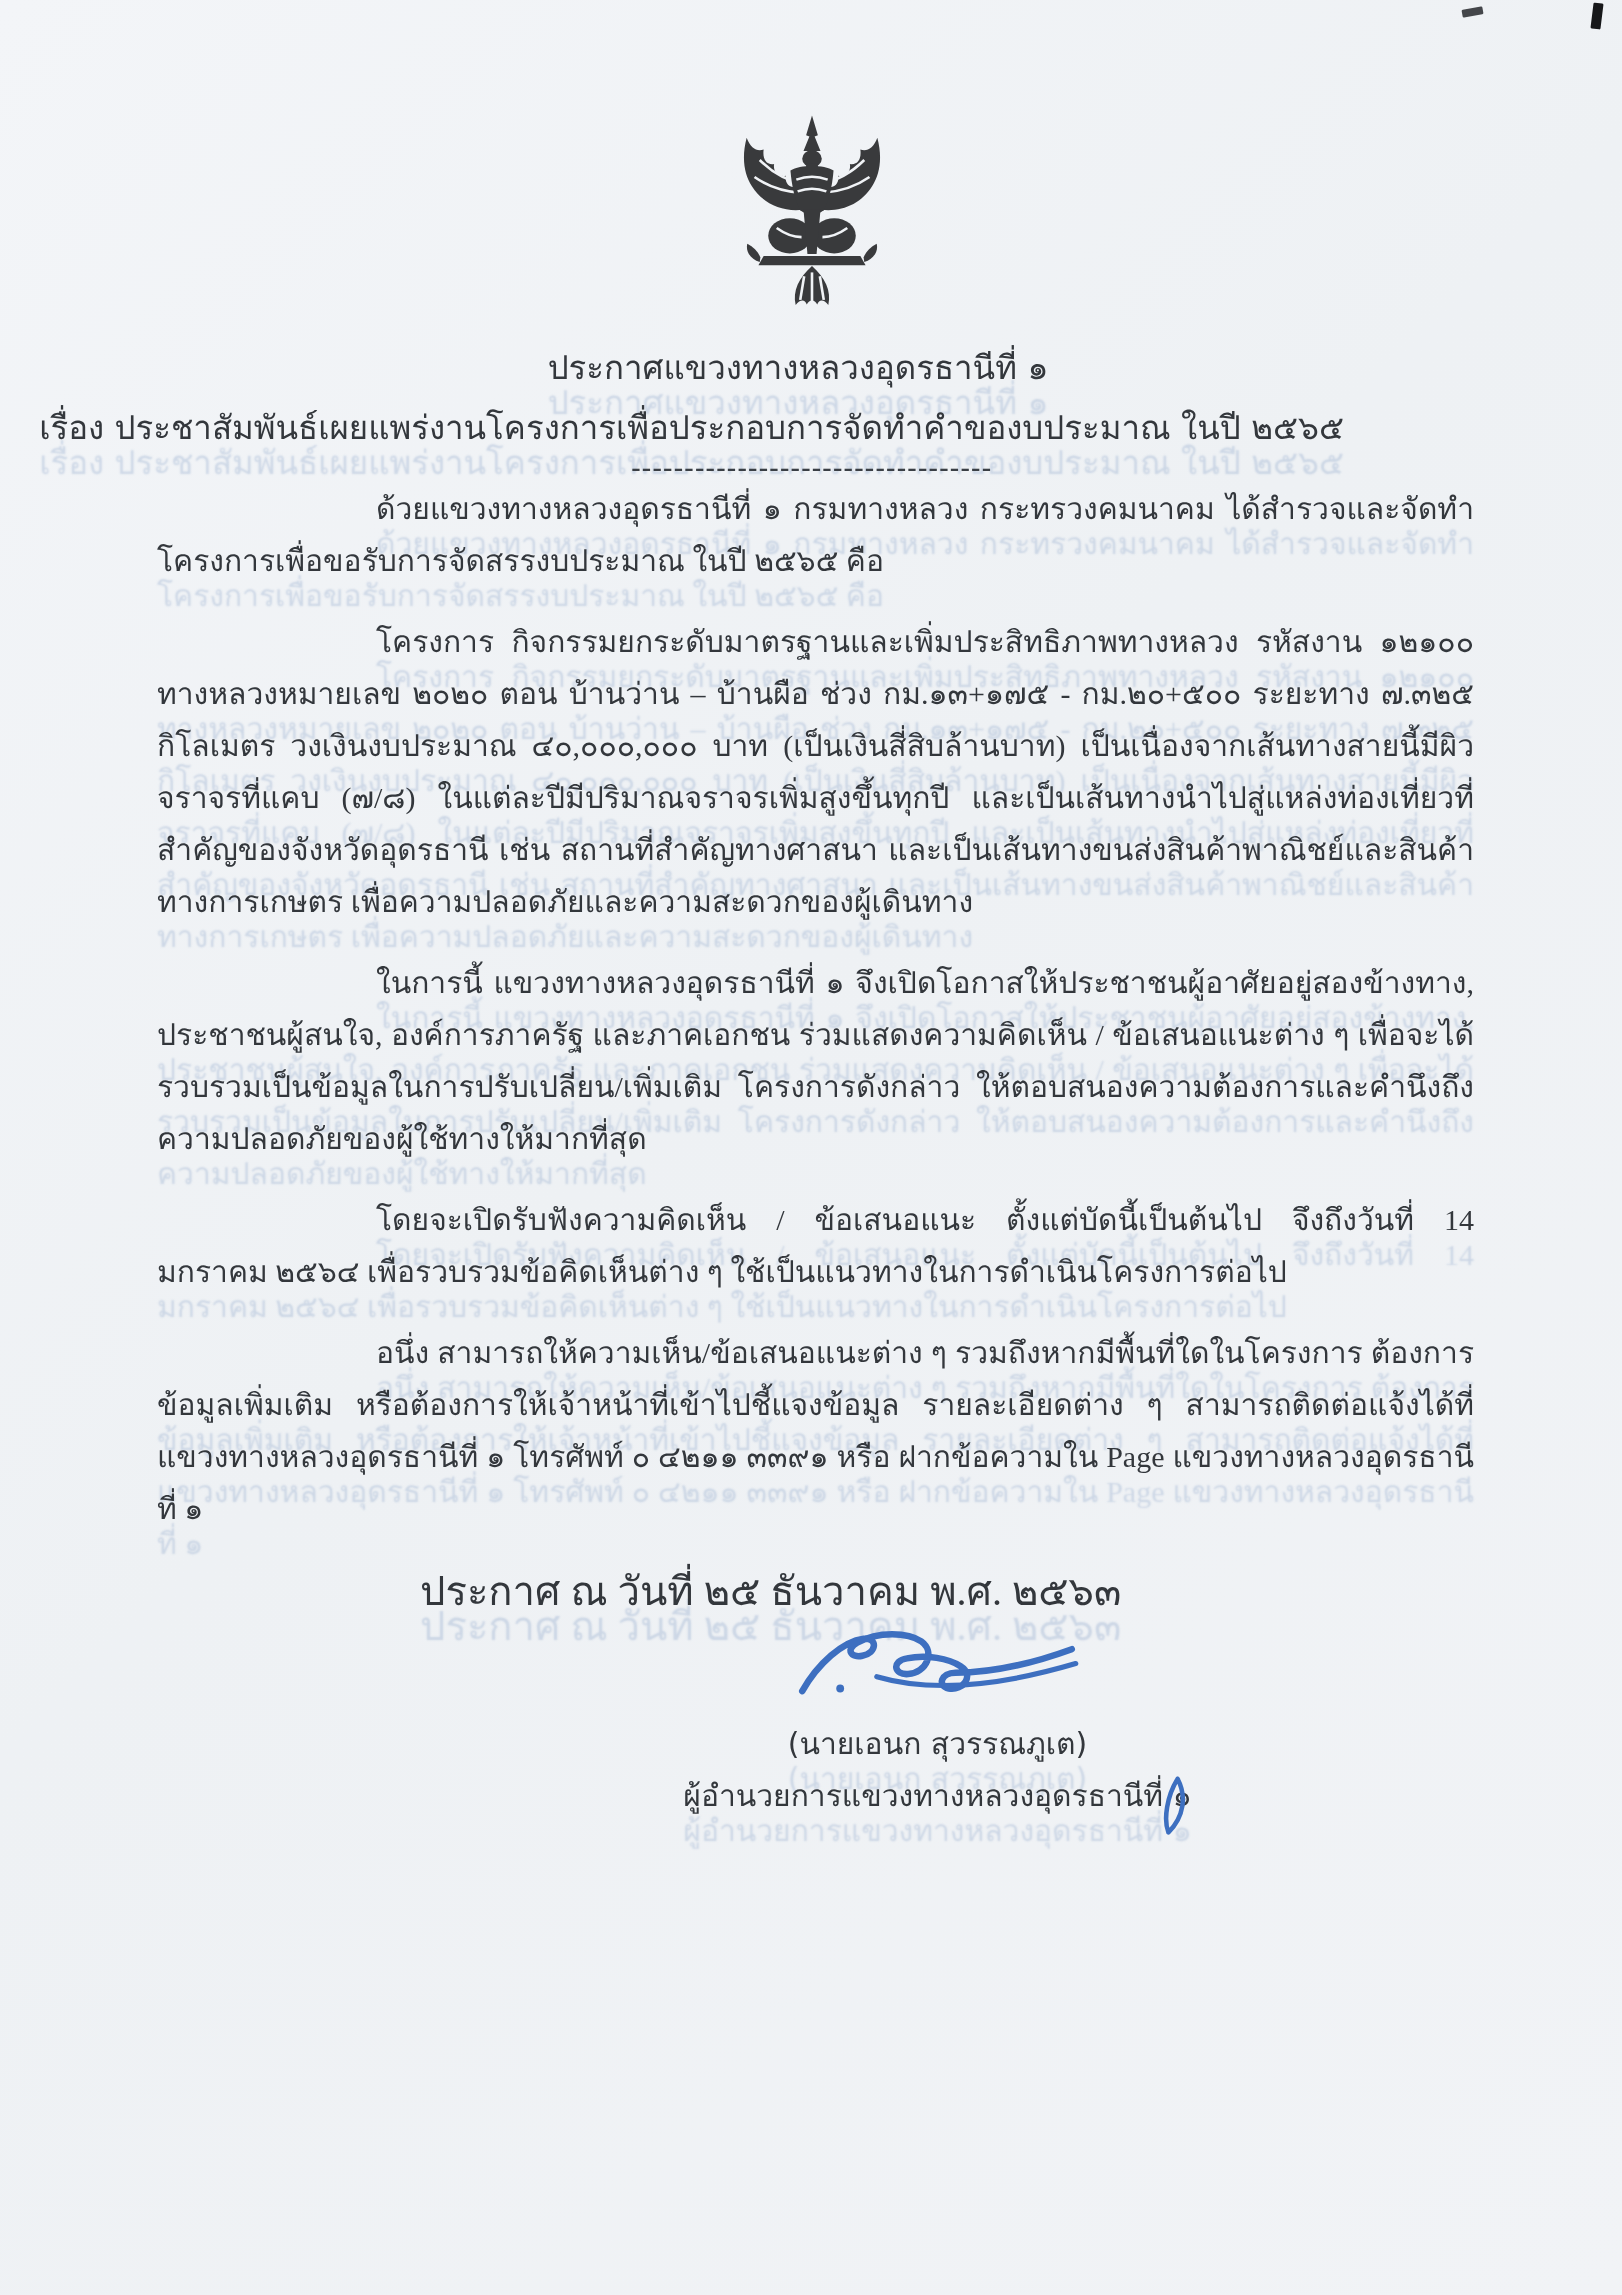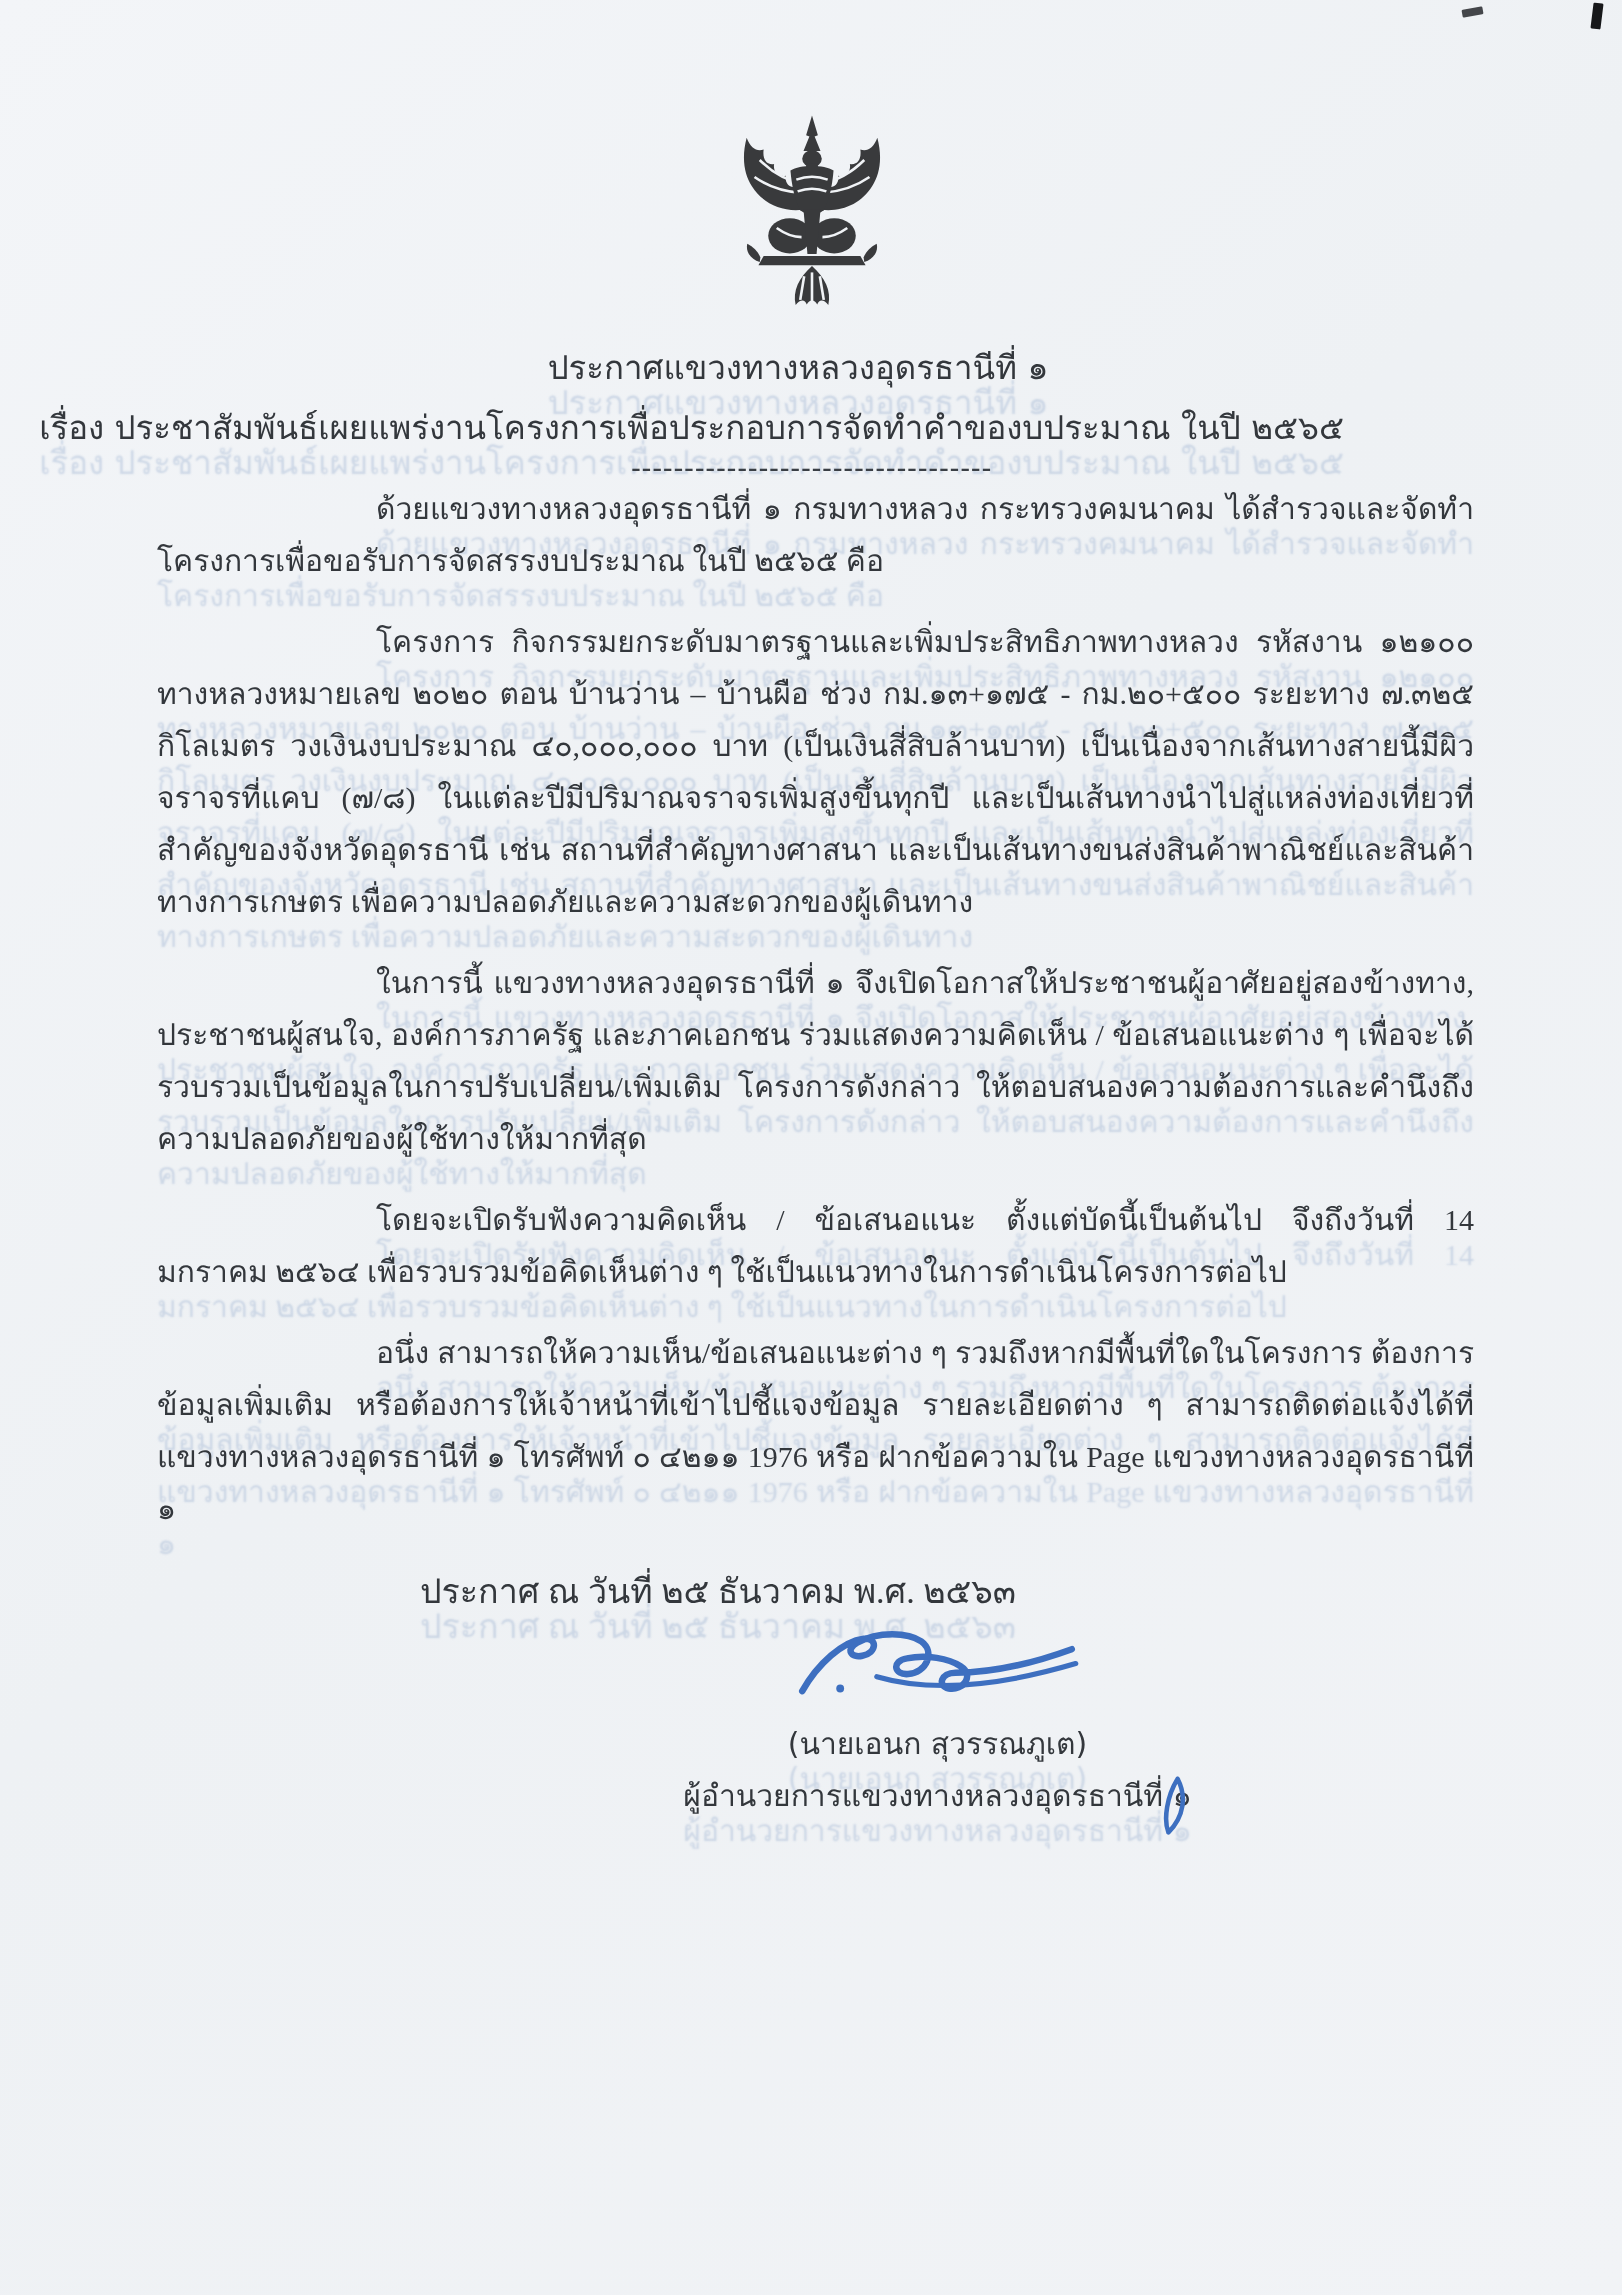--- a/index.html
+++ b/index.html
@@ -37,21 +37,21 @@
   .content{
     position:absolute;top:483px;left:157px;width:1317px;
     font-size:30px;line-height:52px;
     text-align:justify;text-align-last:left;
     overflow-wrap:anywhere;
     font-family:Liberation Serif, serif;
   }
   .para{ text-indent:219px;margin:0 0 29px 0; }
   .date-line{
     margin:31px 0 0 0;padding-left:263px;text-indent:0;
-    font-size:34px;line-height:52px;white-space:nowrap;
+    font-size:40px;line-height:52px;white-space:nowrap;
   }
   .sig-ink{ position:absolute;left:780px;top:1611px;width:314px;height:115px; }
   .sig-block{
     position:absolute;top:1718px;left:656px;width:563px;
     text-align:center;font-size:30px;line-height:52px;
   }
   .pen-mark{ position:absolute;left:1150px;top:1775px;width:46px;height:62px; }
 
   .scan-artifact-a{
     position:absolute;right:21px;top:2.6px;width:9.8px;height:26px;
@@ -116,21 +116,21 @@
 
   <div class="doc-title ghosted">ประกาศแขวงทางหลวงอุดรธานีที่ ๑</div>
   <div class="doc-subject ghosted">เรื่อง   ประชาสัมพันธ์เผยแพร่งานโครงการเพื่อประกอบการจัดทำคำของบประมาณ ในปี  ๒๕๖๕</div>
   <div class="doc-divider">----------------------------------</div>
 
   <div class="content">
     <p class="para ghosted">ด้วยแขวงทางหลวงอุดรธานีที่ ๑ กรมทางหลวง กระทรวงคมนาคม ได้สำรวจและจัดทำโครงการเพื่อขอรับการจัดสรรงบประมาณ ในปี  ๒๕๖๕ คือ</p>
     <p class="para ghosted">โครงการ กิจกรรมยกระดับมาตรฐานและเพิ่มประสิทธิภาพทางหลวง  รหัสงาน ๑๒๑๐๐ ทางหลวงหมายเลข  ๒๐๒๐  ตอน บ้านว่าน – บ้านผือ  ช่วง กม.๑๓+๑๗๕ - กม.๒๐+๕๐๐ ระยะทาง ๗.๓๒๕ กิโลเมตร วงเงินงบประมาณ  ๔๐,๐๐๐,๐๐๐  บาท (เป็นเงินสี่สิบล้านบาท) เป็นเนื่องจากเส้นทางสายนี้มีผิวจราจรที่แคบ (๗/๘) ในแต่ละปีมีปริมาณจราจรเพิ่มสูงขึ้นทุกปี และเป็นเส้นทางนำไปสู่แหล่งท่องเที่ยวที่สำคัญของจังหวัดอุดรธานี เช่น สถานที่สำคัญทางศาสนา และเป็นเส้นทางขนส่งสินค้าพาณิชย์และสินค้าทางการเกษตร เพื่อความปลอดภัยและความสะดวกของผู้เดินทาง</p>
     <p class="para ghosted">ในการนี้ แขวงทางหลวงอุดรธานีที่  ๑  จึงเปิดโอกาสให้ประชาชนผู้อาศัยอยู่สองข้างทาง, ประชาชนผู้สนใจ, องค์การภาครัฐ และภาคเอกชน ร่วมแสดงความคิดเห็น / ข้อเสนอแนะต่าง ๆ เพื่อจะได้รวบรวมเป็นข้อมูลในการปรับเปลี่ยน/เพิ่มเติม โครงการดังกล่าว ให้ตอบสนองความต้องการและคำนึงถึงความปลอดภัยของผู้ใช้ทางให้มากที่สุด</p>
     <p class="para ghosted">โดยจะเปิดรับฟังความคิดเห็น / ข้อเสนอแนะ  ตั้งแต่บัดนี้เป็นต้นไป จึงถึงวันที่ 14 มกราคม ๒๕๖๔ เพื่อรวบรวมข้อคิดเห็นต่าง ๆ ใช้เป็นแนวทางในการดำเนินโครงการต่อไป</p>
-    <p class="para ghosted" style="margin-bottom:0;">อนึ่ง สามารถให้ความเห็น/ข้อเสนอแนะต่าง ๆ รวมถึงหากมีพื้นที่ใดในโครงการ ต้องการข้อมูลเพิ่มเติม หรือต้องการให้เจ้าหน้าที่เข้าไปชี้แจงข้อมูล รายละเอียดต่าง ๆ สามารถติดต่อแจ้งได้ที่ แขวงทางหลวงอุดรธานีที่ ๑ โทรศัพท์ ๐ ๔๒๑๑ 1976 หรือ ฝากข้อความใน Page แขวงทางหลวงอุดรธานีที่ ๑</p>
+    <p class="para ghosted" style="margin-bottom:0;">อนึ่ง สามารถให้ความเห็น/ข้อเสนอแนะต่าง ๆ รวมถึงหากมีพื้นที่ใดในโครงการ ต้องการข้อมูลเพิ่มเติม หรือต้องการให้เจ้าหน้าที่เข้าไปชี้แจงข้อมูล รายละเอียดต่าง ๆ สามารถติดต่อแจ้งได้ที่ แขวงทางหลวงอุดรธานีที่ ๑ โทรศัพท์ ๐ ๔๒๑๑ ๓๓๙๑ หรือ ฝากข้อความใน Page แขวงทางหลวงอุดรธานีที่ ๑</p>
     <div class="date-line ghosted">ประกาศ ณ วันที่  ๒๕  ธันวาคม  พ.ศ. ๒๕๖๓</div>
   </div>
 
   <div class="sig-ink">
     <svg width="314" height="115" viewBox="0 0 480 175" xmlns="http://www.w3.org/2000/svg">
       <path class="ink-stroke" stroke-width="10" d="M34,122 C58,80 96,46 128,42 C150,40 148,64 126,68 C108,72 100,58 118,48 C150,30 196,32 216,46 C238,62 224,94 196,96 C174,98 170,76 194,72 C224,66 258,72 276,84 C298,98 280,122 258,118 C240,114 246,94 268,94 C320,94 380,82 446,58"></path>
       <path class="ink-stroke" stroke-width="8" d="M148,100 C230,124 330,116 452,80"></path>
       <circle cx="92" cy="118" r="6" fill="#3d6fc0"></circle>
     </svg>
   </div>

